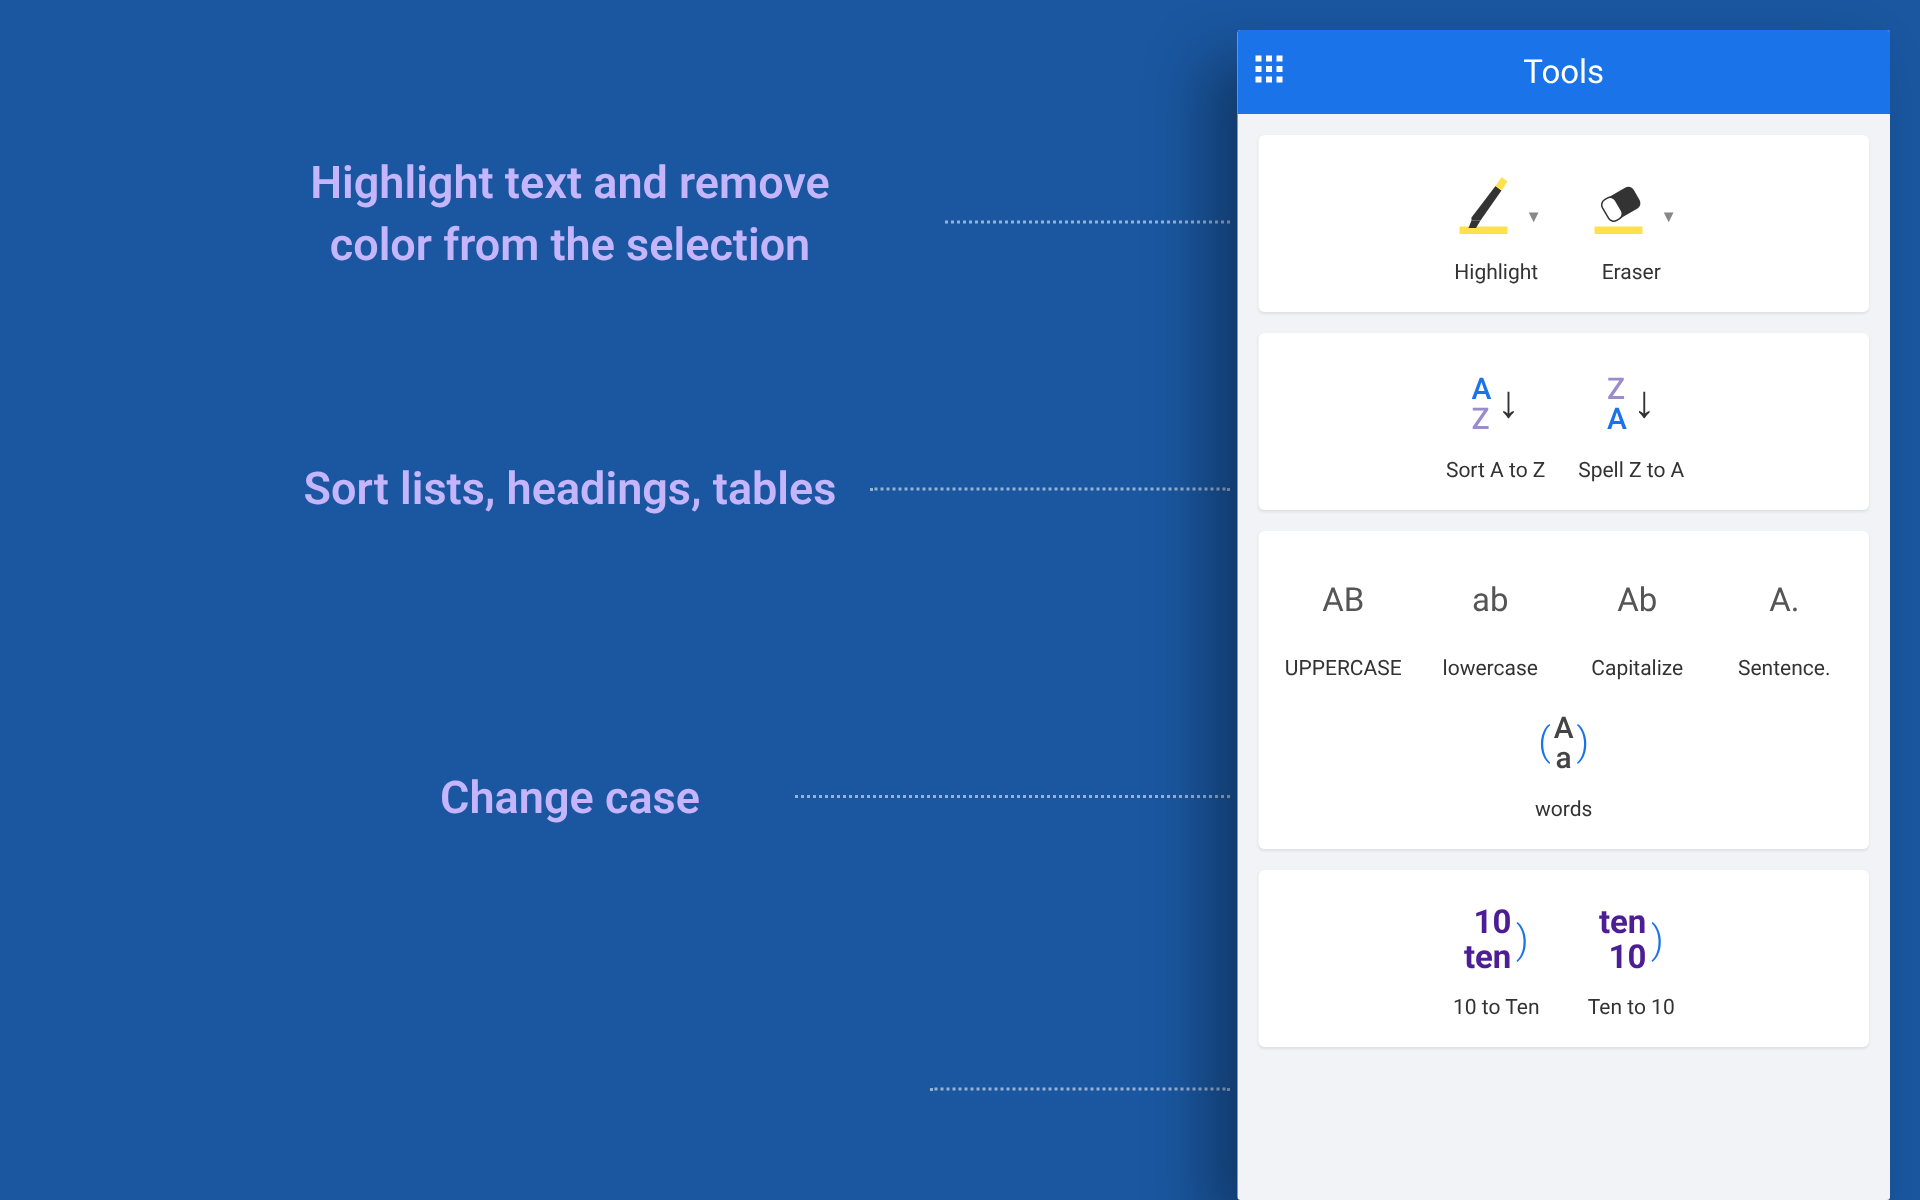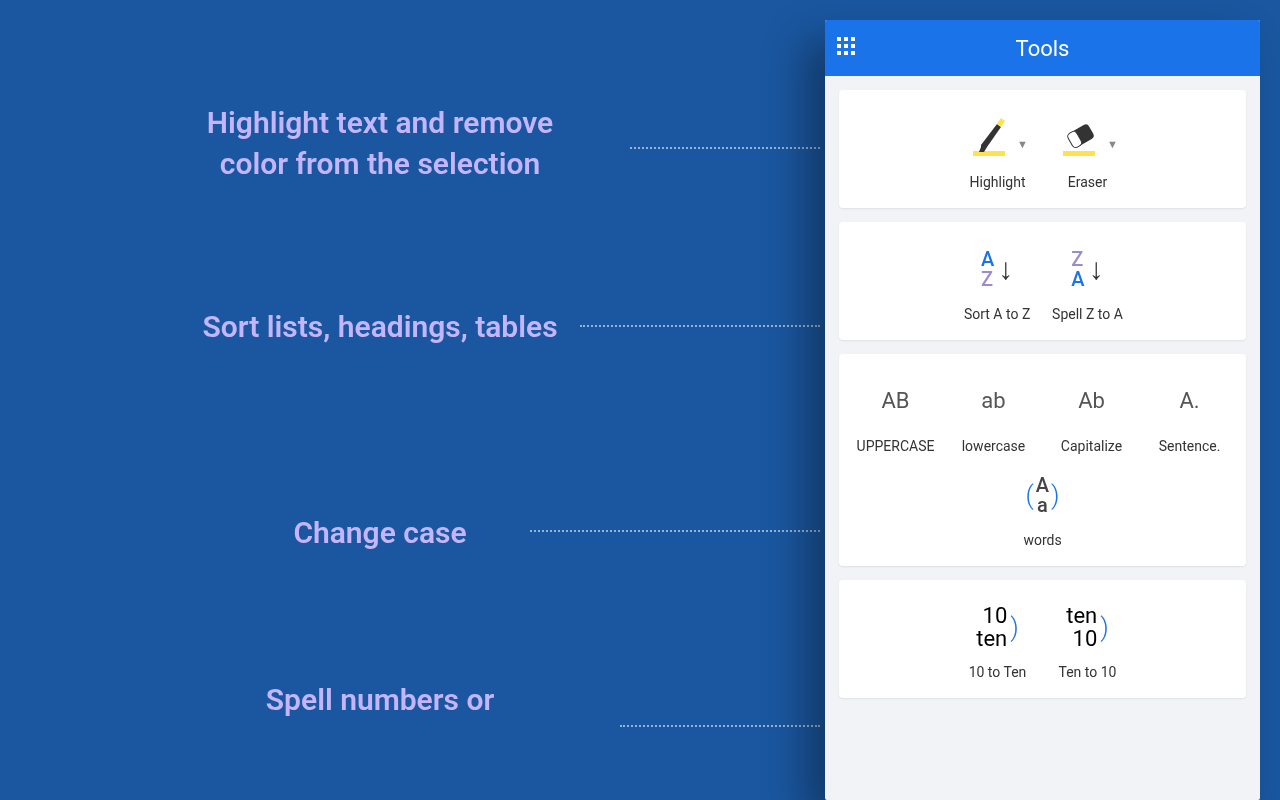--- a/index.html
+++ b/index.html
@@ -91,21 +91,21 @@
   .big-glyph { font-size: 22px; color: #555; font-weight: 400; line-height: 1; }
 
   .dd-pair { display: flex; align-items: flex-end; gap: 6px; }
   .dd-caret { font-size: 11px; color: #888; margin-bottom: 8px; }
 
   .sort-glyph { display: flex; align-items: center; gap: 4px; }
   .sort-letters { display: flex; flex-direction: column; font-size: 20px; font-weight: 500; line-height: 1; }
   .sort-arrow { font-size: 30px; color: #333; line-height: 1; }
 
   .case-row .tool { min-width: 98px; }
-  .num-big { font-size: 22px; color: #000000; font-weight: 400; line-height: 1.05; text-align: right; }
+  .num-big { font-size: 22px; color: #4c1d95; font-weight: 700; line-height: 1.05; text-align: right; }
   .num-pair { display: flex; align-items: center; gap: 3px; }
   .rparen { color: #1a73e8; font-size: 26px; font-weight: 300; }
   .lparen-blue { color: #1a73e8; font-size: 26px; font-weight: 300; }
 
   .toggle-glyph { display: flex; align-items: center; gap: 2px; }
   .toggle-letters { display: flex; flex-direction: column; font-size: 20px; font-weight: 500; color: #444; line-height: 1; align-items: center; }
 
   svg { display: block; }
 </style>
 </head>
@@ -116,21 +116,21 @@
     <span>Highlight text and remove</span><br>
     <span>color from the selection</span>
   </div>
   <div class="desc desc2">
     <span>Sort lists, headings, tables</span>
   </div>
   <div class="desc desc3">
     <span>Change case</span>
   </div>
   <div class="desc desc4">
-    <span>Spell numbers or</span><br>
+    <br>
   </div>
   <div class="connector c1"></div>
   <div class="connector c2"></div>
   <div class="connector c3"></div>
   <div class="connector c4"></div>
 </div>
 
 <div class="panel">
   <div class="panel-header">
     <div class="apps-icon">

